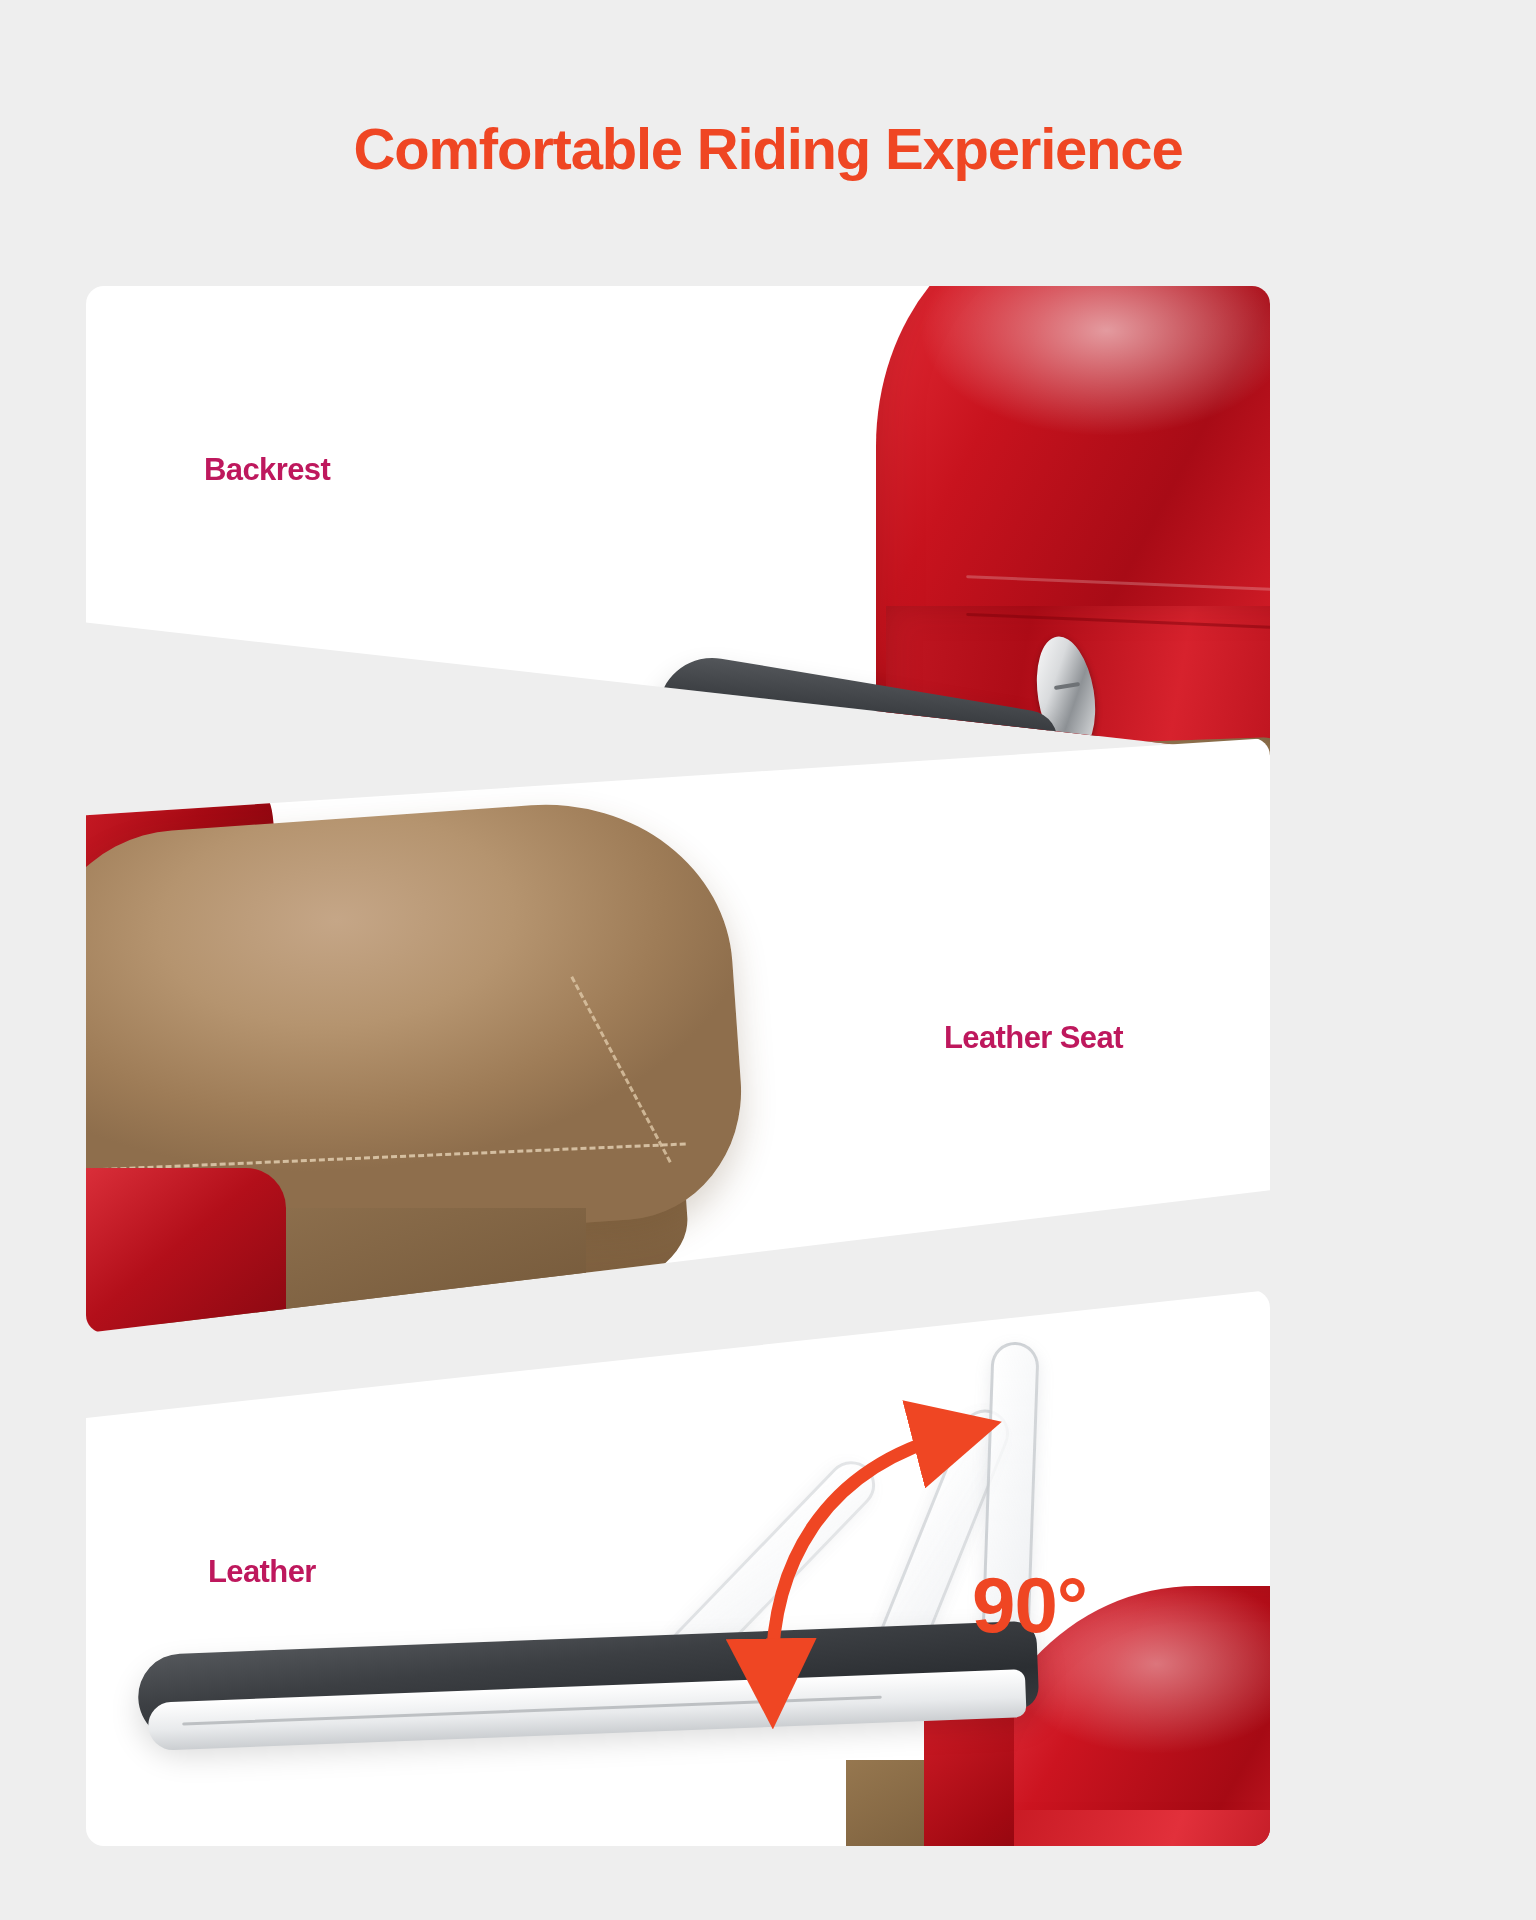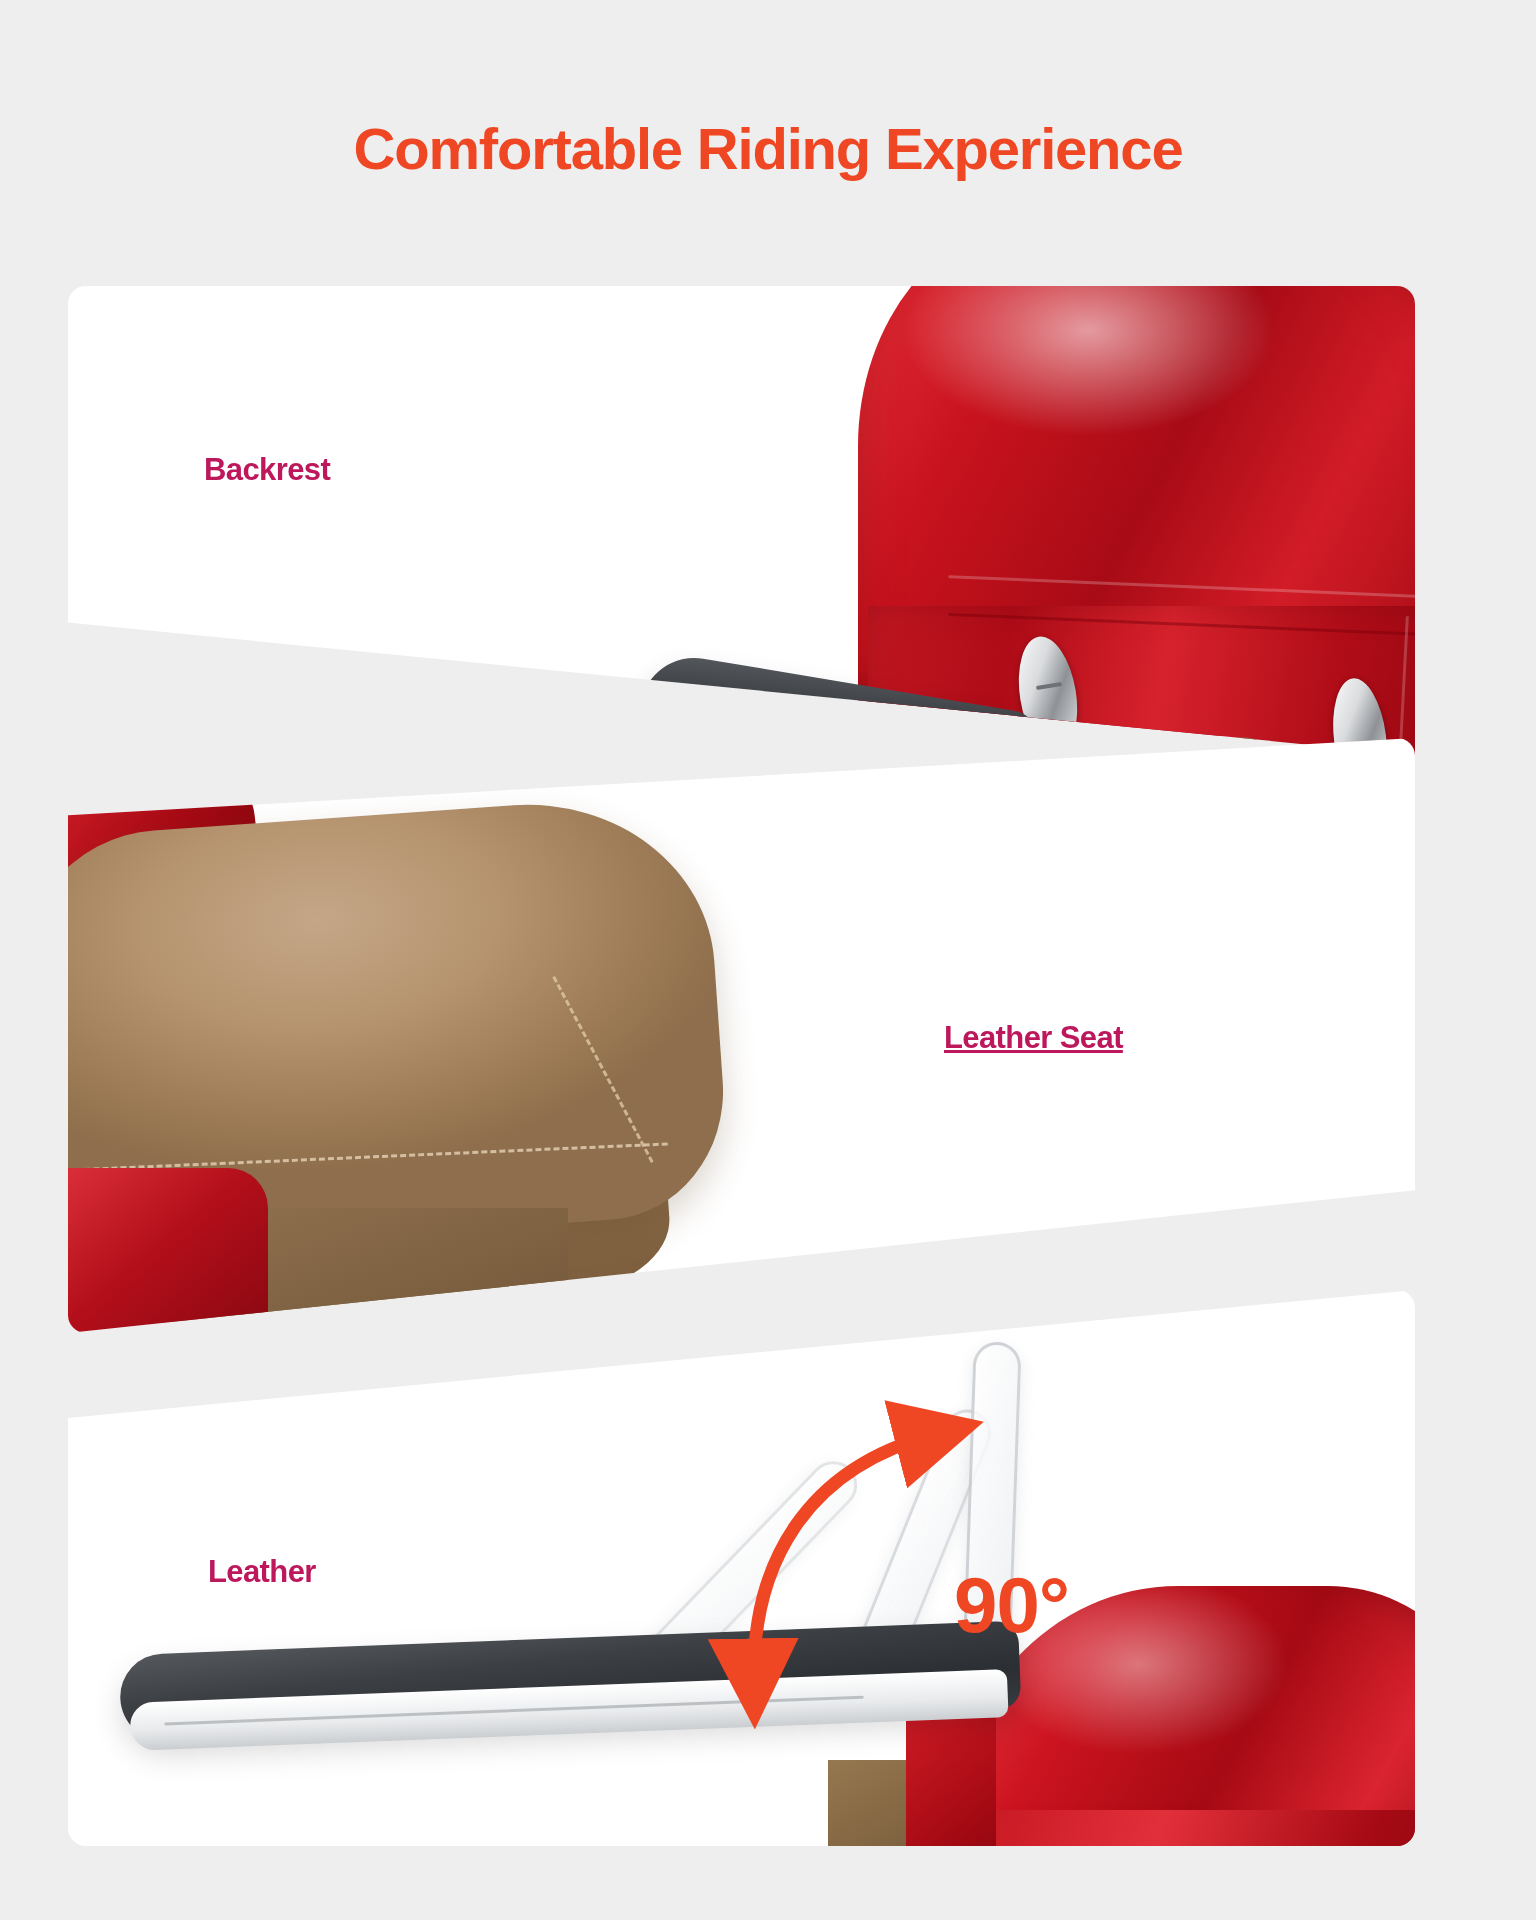--- a/index.html
+++ b/index.html
@@ -27,22 +27,22 @@
     font-weight:bold;
     letter-spacing:-1.2px;
     color:#EF4623;
     white-space:nowrap;
     line-height:1;
   }
 
   
   .card {
     position:absolute;
-    left:68px;
-    width:1347px;
+    left:86px;
+    width:1184px;
     background:#FFFFFF;
     border-radius:18px;
     overflow:hidden;
   }
 
   
   #card-backrest {
     top:286px; height:510px;
     clip-path: polygon(0% 0%, 100% 0%, 100% 92%, 0% 66%);
   }
@@ -60,21 +60,21 @@
   .card-label {
     position:absolute;
     font-size:31px;
     font-weight:bold;
     color:#be185d;
     letter-spacing:-0.6px;
     white-space:nowrap;
     z-index:6;
   }
   #label-backrest  { left:204px; top:452px; }
-  #label-seat      { left:944px; top:1020px;text-decoration:underline; }
+  #label-seat      { left:944px; top:1020px; }
   #label-armrests  { left:208px; top:1554px; }
 
   
   .photo { position:absolute; inset:0; }
 
   
   #p1 { overflow:hidden; }
 
   
   #p1 .body-shell {

